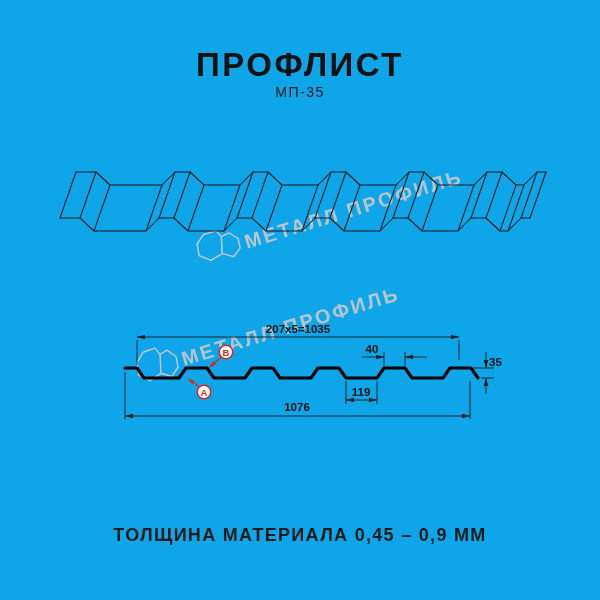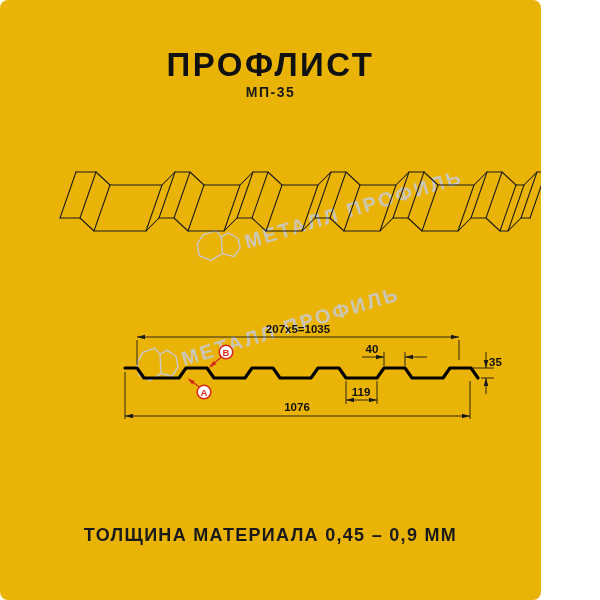--- a/index.html
+++ b/index.html
@@ -1,21 +1,21 @@
 <!DOCTYPE html>
 <html><head>
 <meta charset="utf-8">
 <style>
   html,body{margin:0;padding:0;background:#fff;}
-  .stage{position:relative;width:541px;height:600px;background:#eab308;overflow:hidden;
-         font-family:"Liberation Sans",sans-serif;border-radius:8px;}
+  .stage{position:relative;width:600px;height:600px;background:#0ea5e9;overflow:hidden;
+         font-family:"Liberation Sans",sans-serif;}
   .title{position:absolute;top:46px;left:0;width:100%;text-align:center;
          font-size:33px;font-weight:700;letter-spacing:2.5px;color:#111;}
   .subtitle{position:absolute;top:84px;left:0;width:100%;text-align:center;
-         font-size:14px;font-weight:700;letter-spacing:1.5px;color:#1a1a1a;}
+         font-size:14px;font-weight:400;letter-spacing:1.5px;color:#1a1a1a;}
   .footer{position:absolute;top:525px;left:0;width:100%;text-align:center;
          font-size:18px;font-weight:600;letter-spacing:1.3px;color:#1a1a1a;}
   svg{position:absolute;left:0;top:0;}
   .w3d{stroke:#1a1a1a;stroke-width:1.05;fill:none;stroke-linejoin:round;stroke-linecap:round;}
   .cs{stroke:#000;stroke-width:3.1;fill:none;stroke-linejoin:round;stroke-linecap:round;}
   .dim{stroke:#1a1a1a;stroke-width:0.9;fill:none;}
   .dimarrow{fill:#1a1a1a;stroke:none;}
   .dimtext{font-family:"Liberation Sans",sans-serif;font-size:11.5px;font-weight:600;fill:#111;}
   .wm{font-family:"Liberation Sans",sans-serif;font-size:20px;font-weight:700;
       letter-spacing:2.5px;fill:#c9c9c9;opacity:.9;}

